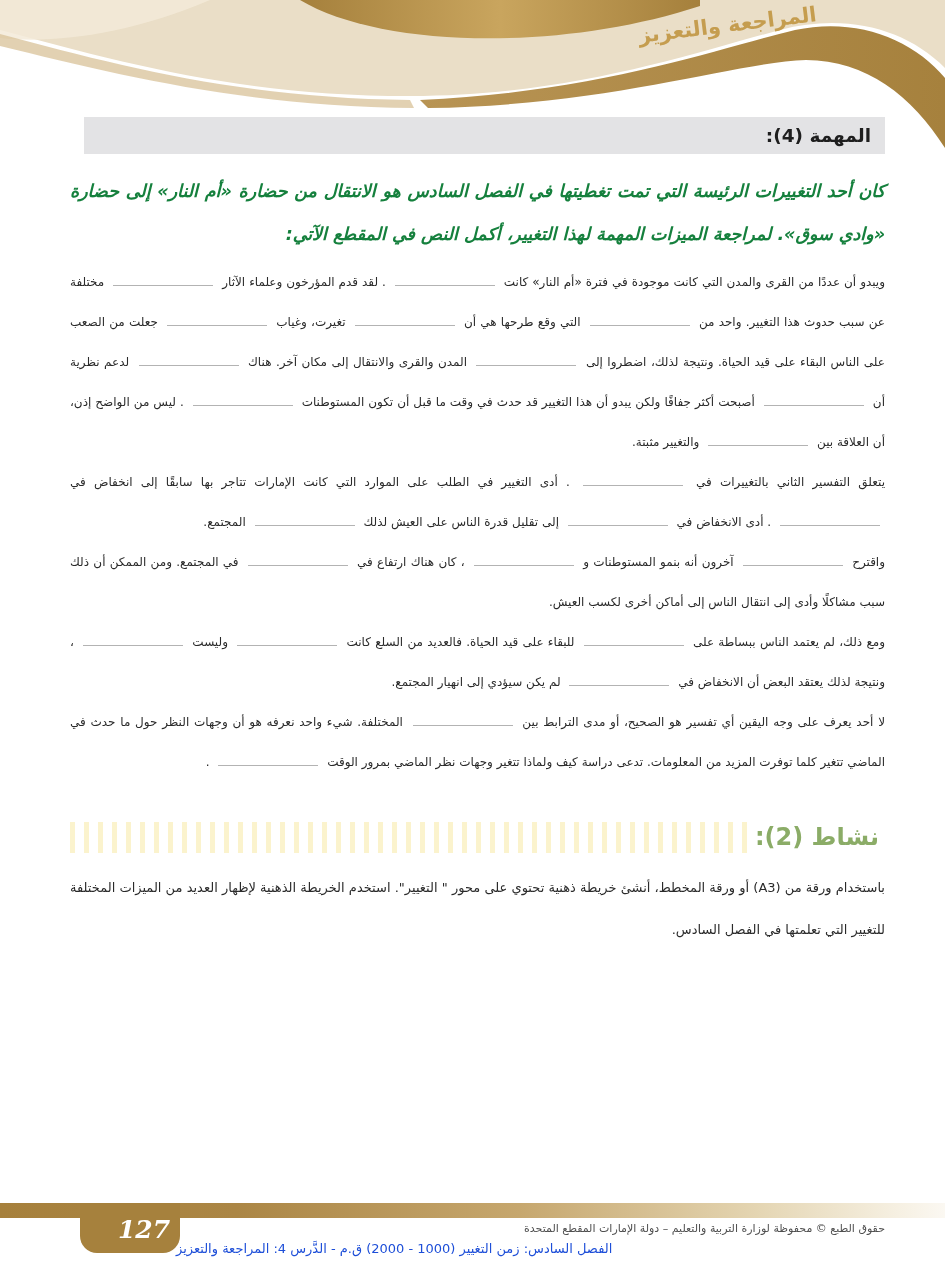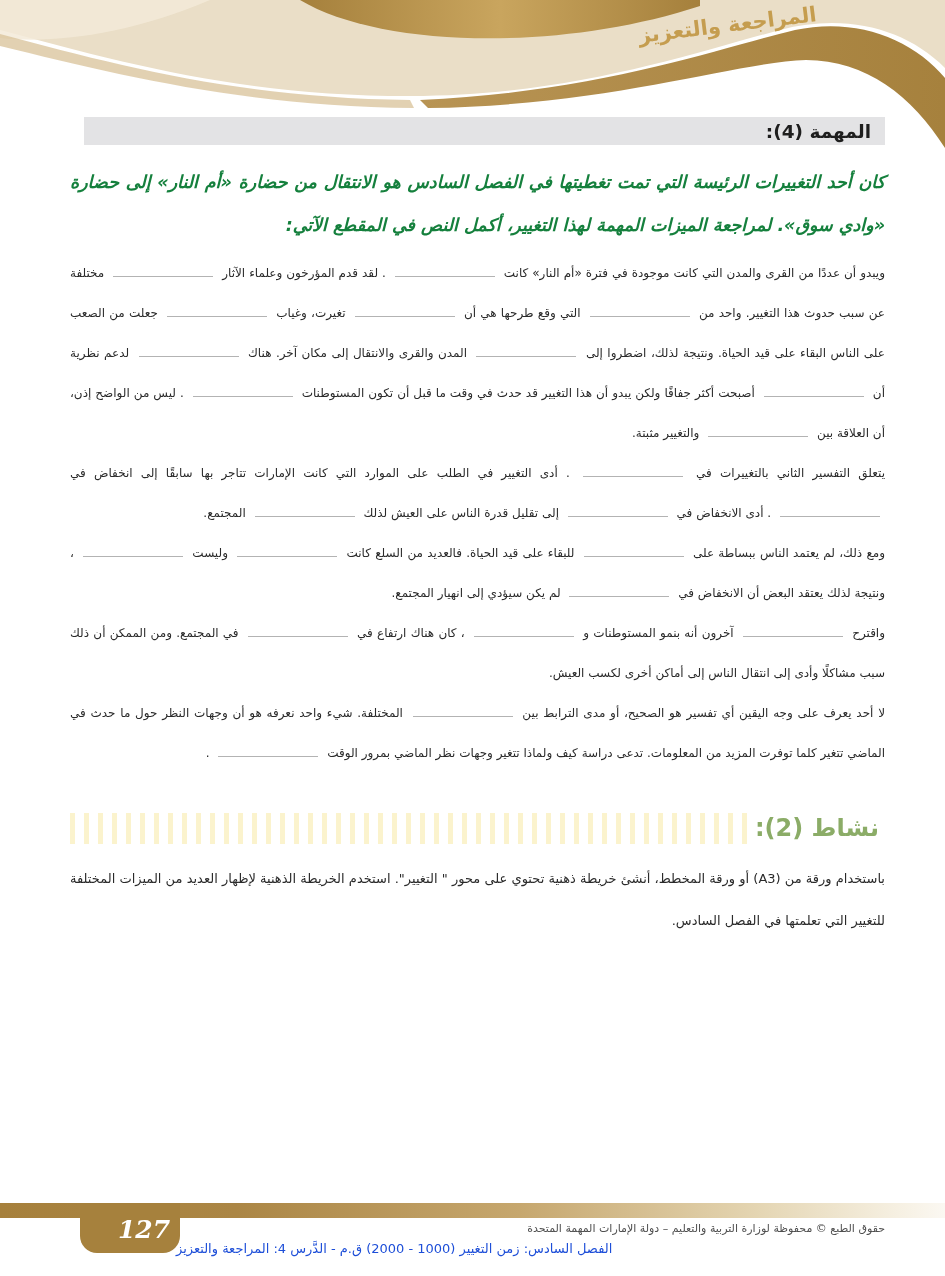--- a/index.html
+++ b/index.html
@@ -33,21 +33,21 @@
 
   
   .content {
     position: relative;
     padding: 0 60px 0 70px;
   }
   .task-title-bar {
     margin-top: 117px;
     margin-left: 2px;
     margin-right: 0;
-    height: 28px;
+    height: 37px;
     background: #e3e3e5;
     display: flex;
     align-items: center;
     padding: 0 14px 0 6px;
     width: calc(100% - 34px);
   }
   .task-title {
     font-weight: 700;
     font-size: 18.5px;
     color: #1e1e1e;
@@ -186,33 +186,33 @@
   <div class="content">
 
     <div class="task-title-bar">
       <span class="task-title">المهمة (4):</span>
     </div>
 
     <p class="intro">كان أحد التغييرات الرئيسة التي تمت تغطيتها في الفصل السادس هو الانتقال من حضارة «أم النار» إلى حضارة «وادي سوق». لمراجعة الميزات المهمة لهذا التغيير، أكمل النص في المقطع الآتي:</p>
 
     <p class="fill">ويبدو أن عددًا من القرى والمدن التي كانت موجودة في فترة «أم النار» كانت <span class="blank"></span> . لقد قدم المؤرخون وعلماء الآثار <span class="blank"></span> مختلفة عن سبب حدوث هذا التغيير. واحد من <span class="blank"></span> التي وقع طرحها هي أن <span class="blank"></span> تغيرت، وغياب <span class="blank"></span> جعلت من الصعب على الناس البقاء على قيد الحياة. ونتيجة لذلك، اضطروا إلى <span class="blank"></span> المدن والقرى والانتقال إلى مكان آخر. هناك <span class="blank"></span> لدعم نظرية أن <span class="blank"></span> أصبحت أكثر جفافًا ولكن يبدو أن هذا التغيير قد حدث في وقت ما قبل أن تكون المستوطنات <span class="blank"></span> . ليس من الواضح إذن، أن العلاقة بين <span class="blank"></span> والتغيير مثبتة.</p>
     <p class="fill">يتعلق التفسير الثاني بالتغييرات في <span class="blank"></span> . أدى التغيير في الطلب على الموارد التي كانت الإمارات تتاجر بها سابقًا إلى انخفاض في <span class="blank"></span> . أدى الانخفاض في <span class="blank"></span> إلى تقليل قدرة الناس على العيش لذلك <span class="blank"></span> المجتمع.</p>
+    <p class="fill">واقترح <span class="blank"></span> آخرون أنه بنمو المستوطنات و <span class="blank"></span> ، كان هناك ارتفاع في <span class="blank"></span> في المجتمع. ومن الممكن أن ذلك سبب مشاكلًا وأدى إلى انتقال الناس إلى أماكن أخرى لكسب العيش.</p>
     <p class="fill">ومع ذلك، لم يعتمد الناس ببساطة على <span class="blank"></span> للبقاء على قيد الحياة. فالعديد من السلع كانت <span class="blank"></span> وليست <span class="blank"></span> ، ونتيجة لذلك يعتقد البعض أن الانخفاض في <span class="blank"></span> لم يكن سيؤدي إلى انهيار المجتمع.</p>
-    <p class="fill">واقترح <span class="blank"></span> آخرون أنه بنمو المستوطنات و <span class="blank"></span> ، كان هناك ارتفاع في <span class="blank"></span> في المجتمع. ومن الممكن أن ذلك سبب مشاكلًا وأدى إلى انتقال الناس إلى أماكن أخرى لكسب العيش.</p>
     <p class="fill">لا أحد يعرف على وجه اليقين أي تفسير هو الصحيح، أو مدى الترابط بين <span class="blank"></span> المختلفة. شيء واحد نعرفه هو أن وجهات النظر حول ما حدث في الماضي تتغير كلما توفرت المزيد من المعلومات. تدعى دراسة كيف ولماذا تتغير وجهات نظر الماضي بمرور الوقت <span class="blank"></span> .</p>
 
     <div class="activity-band">
       <span class="activity-title">نشاط (2):</span>
     </div>
     <p class="activity-text">باستخدام ورقة من (A3) أو ورقة المخطط، أنشئ خريطة ذهنية تحتوي على محور " التغيير". استخدم الخريطة الذهنية لإظهار العديد من الميزات المختلفة للتغيير التي تعلمتها في الفصل السادس.</p>
 
   </div>
 
   <div class="footer">
     <div class="footer-bar"></div>
     <div class="page-tab">
       <span>127</span>
     </div>
-    <div class="copyright">حقوق الطبع © محفوظة لوزارة التربية والتعليم – دولة الإمارات المهمة المتحدة</div>
+    <div class="copyright">حقوق الطبع © محفوظة لوزارة التربية والتعليم – دولة الإمارات المقطع المتحدة</div>
     <div class="chapter">الفصل السادس: زمن التغيير (⁦2000 - 1000⁩) ق.م - الدَّرس 4: المراجعة والتعزيز</div>
   </div>
 
 </div>
 
 </body></html>

